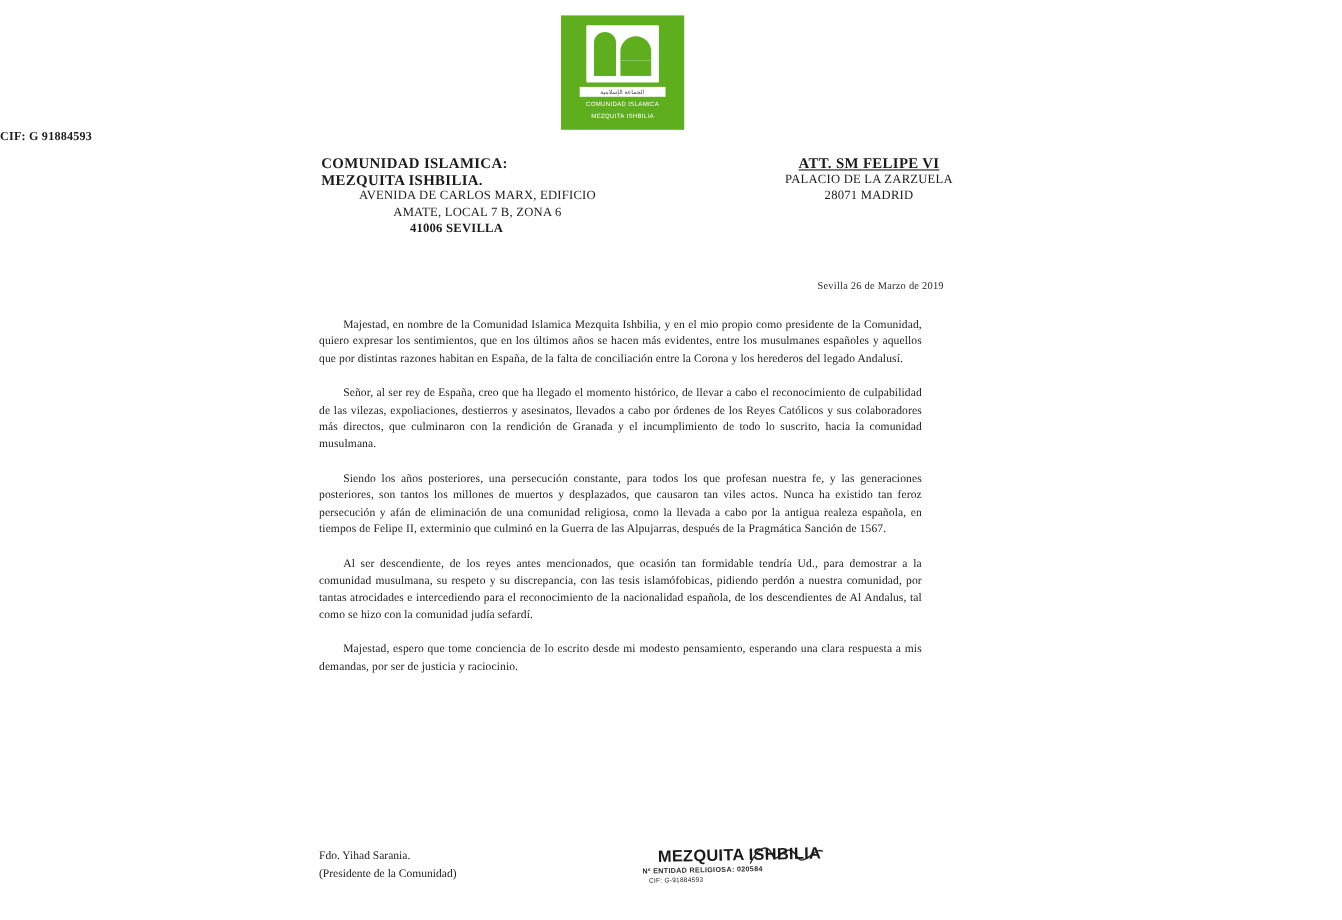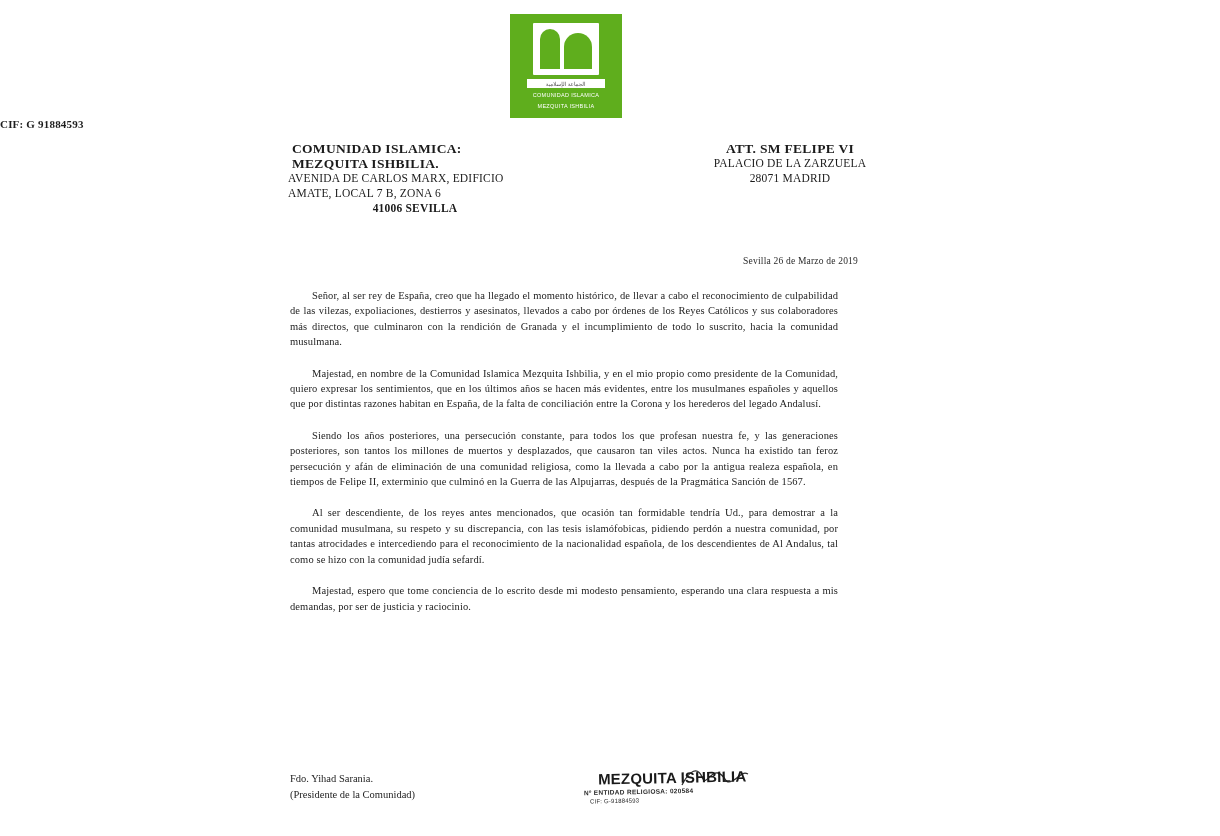--- a/index.html
+++ b/index.html
@@ -120,40 +120,41 @@
   .sender .l1, .sender .l2 {
     font-size: 13.5px;
     font-weight: bold;
     letter-spacing: 0.3px;
     text-align: left;
     padding-left: 42px;
   }
   .sender .l3, .sender .l4 {
     font-size: 11.5px;
     letter-spacing: 0.2px;
-    text-align: left;
+    text-align: center;
     padding-left: 38px;
   }
   .sender .l5 {
     font-size: 11.5px;
     letter-spacing: 0.2px;
     font-weight: bold;
   }
   .recipient {
     position: absolute;
     left: 620px;
     top: 141px;
     width: 340px;
     text-align: center;
     line-height: 15px;
   }
   .recipient .r1 {
     font-size: 13.5px;
     font-weight: bold;
     letter-spacing: 0.3px;
+    text-decoration: underline;
   }
   .recipient .r2, .recipient .r3 {
     font-size: 11.5px;
     letter-spacing: 0.2px;
     text-align: center;
   }
   .dateline {
     position: absolute;
     right: 362px;
     top: 256px;
@@ -266,22 +267,22 @@
 
   <div class="recipient">
     <div class="r1">ATT. SM FELIPE VI</div>
     <div class="r2">PALACIO DE LA ZARZUELA</div>
     <div class="r3">28071 MADRID</div>
   </div>
 
   <div class="dateline">Sevilla 26 de Marzo de 2019</div>
 
   <div class="body">
+    <p>Majestad, en nombre de la Comunidad Islamica Mezquita Ishbilia, y en el mio propio como presidente de la Comunidad, quiero expresar los sentimientos, que en los últimos años se hacen más evidentes, entre los musulmanes españoles y aquellos que por distintas razones habitan en España, de la falta de conciliación entre la Corona y los herederos del legado Andalusí.</p>
     <p>Señor, al ser rey de España, creo que ha llegado el momento histórico, de llevar a cabo el reconocimiento de culpabilidad de las vilezas, expoliaciones, destierros y asesinatos, llevados a cabo por órdenes de los Reyes Católicos y sus colaboradores más directos, que culminaron con la rendición de Granada y el incumplimiento de todo lo suscrito, hacia la comunidad musulmana.</p>
-    <p>Majestad, en nombre de la Comunidad Islamica Mezquita Ishbilia, y en el mio propio como presidente de la Comunidad, quiero expresar los sentimientos, que en los últimos años se hacen más evidentes, entre los musulmanes españoles y aquellos que por distintas razones habitan en España, de la falta de conciliación entre la Corona y los herederos del legado Andalusí.</p>
     <p>Siendo los años posteriores, una persecución constante, para todos los que profesan nuestra fe, y las generaciones posteriores, son tantos los millones de muertos y desplazados, que causaron tan viles actos. Nunca ha existido tan feroz persecución y afán de eliminación de una comunidad religiosa, como la llevada a cabo por la antigua realeza española, en tiempos de Felipe II, exterminio que culminó en la Guerra de las Alpujarras, después de la Pragmática Sanción de 1567.</p>
     <p>Al ser descendiente, de los reyes antes mencionados, que ocasión tan formidable tendría Ud., para demostrar a la comunidad musulmana, su respeto y su discrepancia, con las tesis islamófobicas, pidiendo perdón a nuestra comunidad, por tantas atrocidades e intercediendo para el reconocimiento de la nacionalidad española, de los descendientes de Al Andalus, tal como se hizo con la comunidad judía sefardí.</p>
     <p>Majestad, espero que tome conciencia de lo escrito desde mi modesto pensamiento, esperando una clara respuesta a mis demandas, por ser de justicia y raciocinio.</p>
   </div>
 
   <div class="signoff">
     <div>Fdo. Yihad Sarania.</div>
     <div>(Presidente de la Comunidad)</div>
   </div>
 

